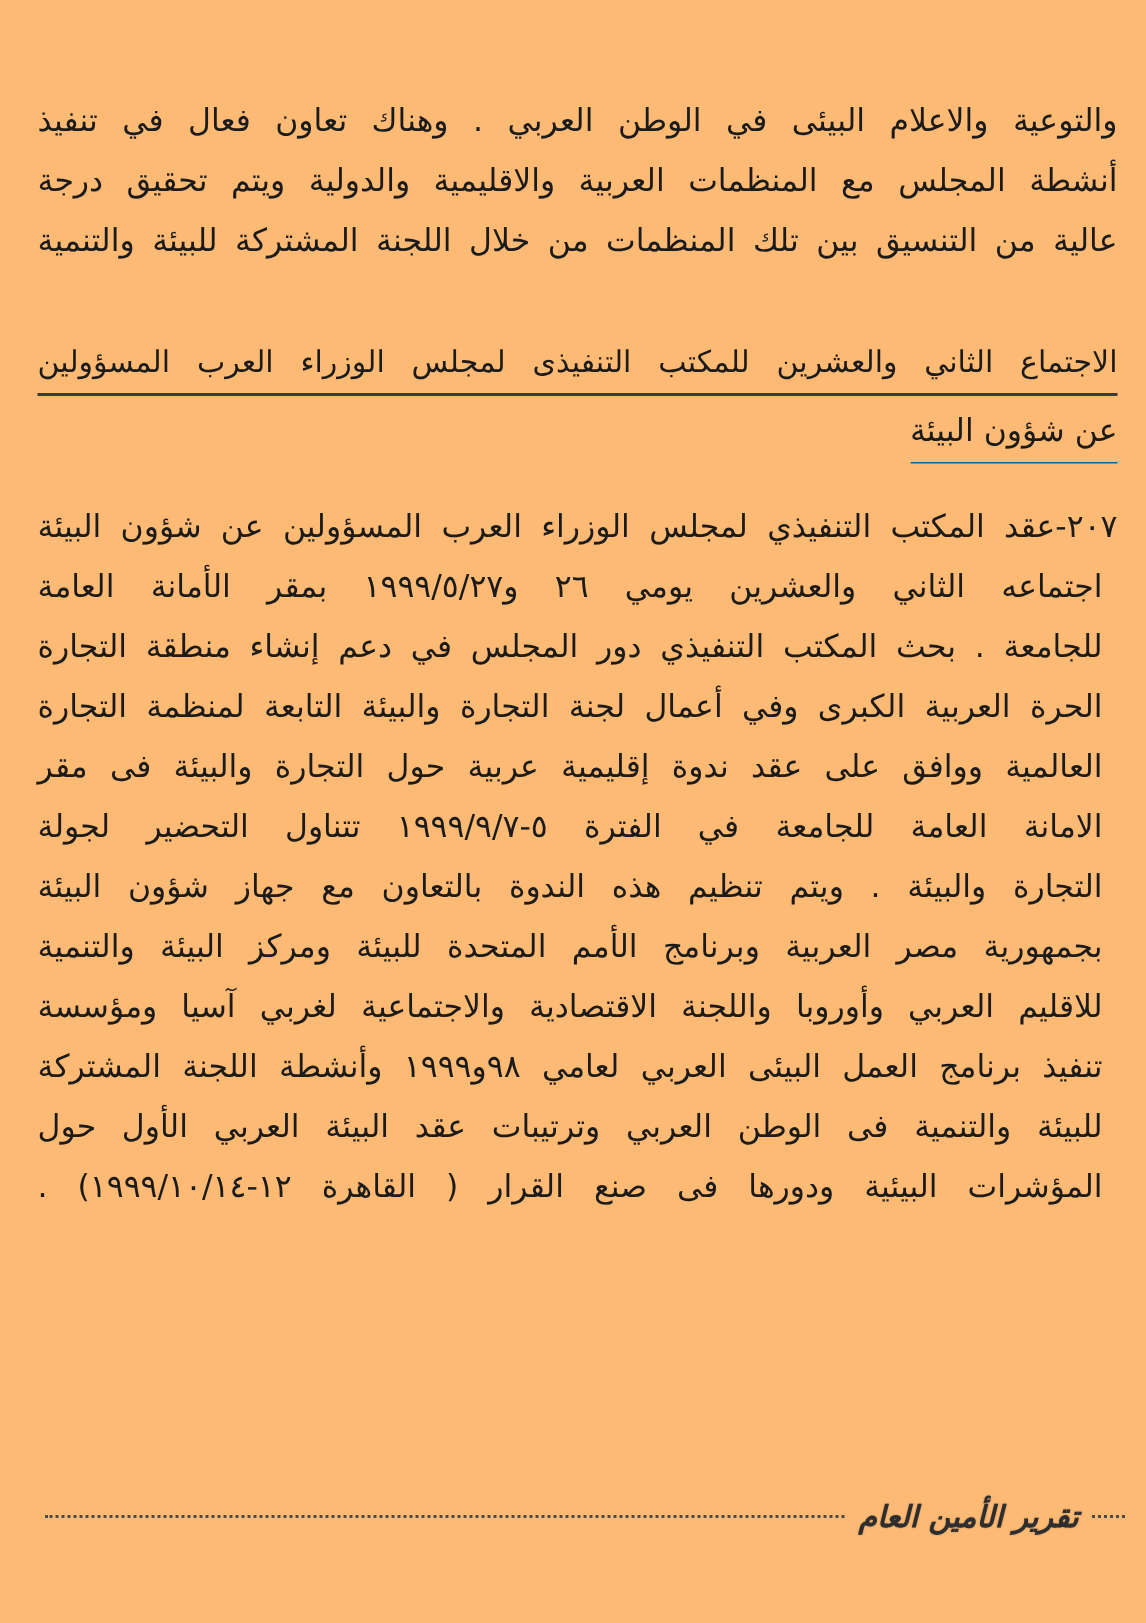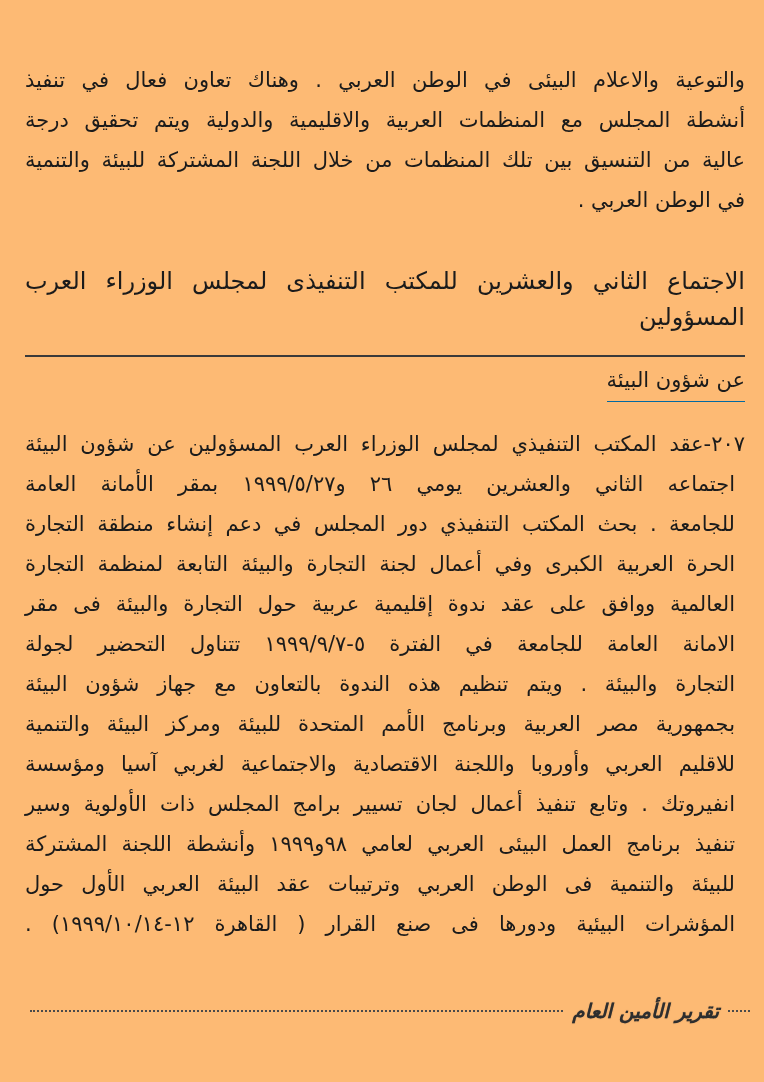--- a/index.html
+++ b/index.html
@@ -27,25 +27,25 @@
     text-align-last: justify;
     white-space: normal;
     letter-spacing: 0.2px;
   }
   .line.short {
     text-align: right;
     text-align-last: right;
   }
   .heading-block { margin-top: 43px; }
   .heading-line1 {
-    font-size: 24px;
+    font-size: 20px;
     line-height: 36px;
     text-align: justify;
     text-align-last: justify;
-    padding-bottom: 20px;
+    padding-bottom: 3px;
     border-bottom: 2px solid #3a3a3a;
   }
   .heading-line2-wrap { margin-top: 5px; text-align: right; }
   .heading-line2 {
     display: inline-block;
     font-size: 21px;
     line-height: 36px;
     padding-bottom: 3px;
     border-bottom: 1px solid #0369a1;
   }
@@ -84,41 +84,39 @@
 </head>
 <body>
 
 <div class="page">
   <div class="content">
 
     <div class="para">
       <div class="line">والتوعية والاعلام البيئى في الوطن العربي . وهناك تعاون فعال في تنفيذ</div>
       <div class="line">أنشطة المجلس مع المنظمات العربية والاقليمية والدولية ويتم تحقيق درجة</div>
       <div class="line">عالية من التنسيق بين تلك المنظمات من خلال اللجنة المشتركة للبيئة والتنمية</div>
-      <div class="line short">في الوطن العربي .</div>
     </div>
 
     <div class="heading-block">
       <div class="heading-line1">الاجتماع الثاني والعشرين للمكتب التنفيذى لمجلس الوزراء العرب المسؤولين</div>
       <div class="heading-line2-wrap">
         <span class="heading-line2">عن شؤون البيئة</span>
       </div>
     </div>
 
     <div class="para item-block">
       <div class="line first">٢٠٧-عقد المكتب التنفيذي لمجلس الوزراء العرب المسؤولين عن شؤون البيئة</div>
       <div class="line">اجتماعه الثاني والعشرين يومي ٢٦ و١٩٩٩/٥/٢٧ بمقر الأمانة العامة</div>
       <div class="line">للجامعة . بحث المكتب التنفيذي دور المجلس في دعم إنشاء منطقة التجارة</div>
       <div class="line">الحرة العربية الكبرى وفي أعمال لجنة التجارة والبيئة التابعة لمنظمة التجارة</div>
       <div class="line">العالمية ووافق على عقد ندوة إقليمية عربية حول التجارة والبيئة فى مقر</div>
       <div class="line">الامانة العامة للجامعة في الفترة ٥-١٩٩٩/٩/٧ تتناول التحضير لجولة</div>
       <div class="line">التجارة والبيئة . ويتم تنظيم هذه الندوة بالتعاون مع جهاز شؤون البيئة</div>
       <div class="line">بجمهورية مصر العربية وبرنامج الأمم المتحدة للبيئة ومركز البيئة والتنمية</div>
       <div class="line">للاقليم العربي وأوروبا واللجنة الاقتصادية والاجتماعية لغربي آسيا ومؤسسة</div>
-      <div class="line">انفيروتك . وتابع تنفيذ أعمال لجان تسيير برامج المجلس ذات الأولوية وسير</div>
       <div class="line">تنفيذ برنامج العمل البيئى العربي لعامي ٩٨و١٩٩٩ وأنشطة اللجنة المشتركة</div>
       <div class="line">للبيئة والتنمية فى الوطن العربي وترتيبات عقد البيئة العربي الأول حول</div>
       <div class="line">المؤشرات البيئية ودورها فى صنع القرار ( القاهرة ١٢-١٩٩٩/١٠/١٤) .</div>
     </div>
 
   </div>
 
   <div class="footer">
     <div class="dash-short"></div>
     <div class="footer-label">تقرير الأمين العام</div>

